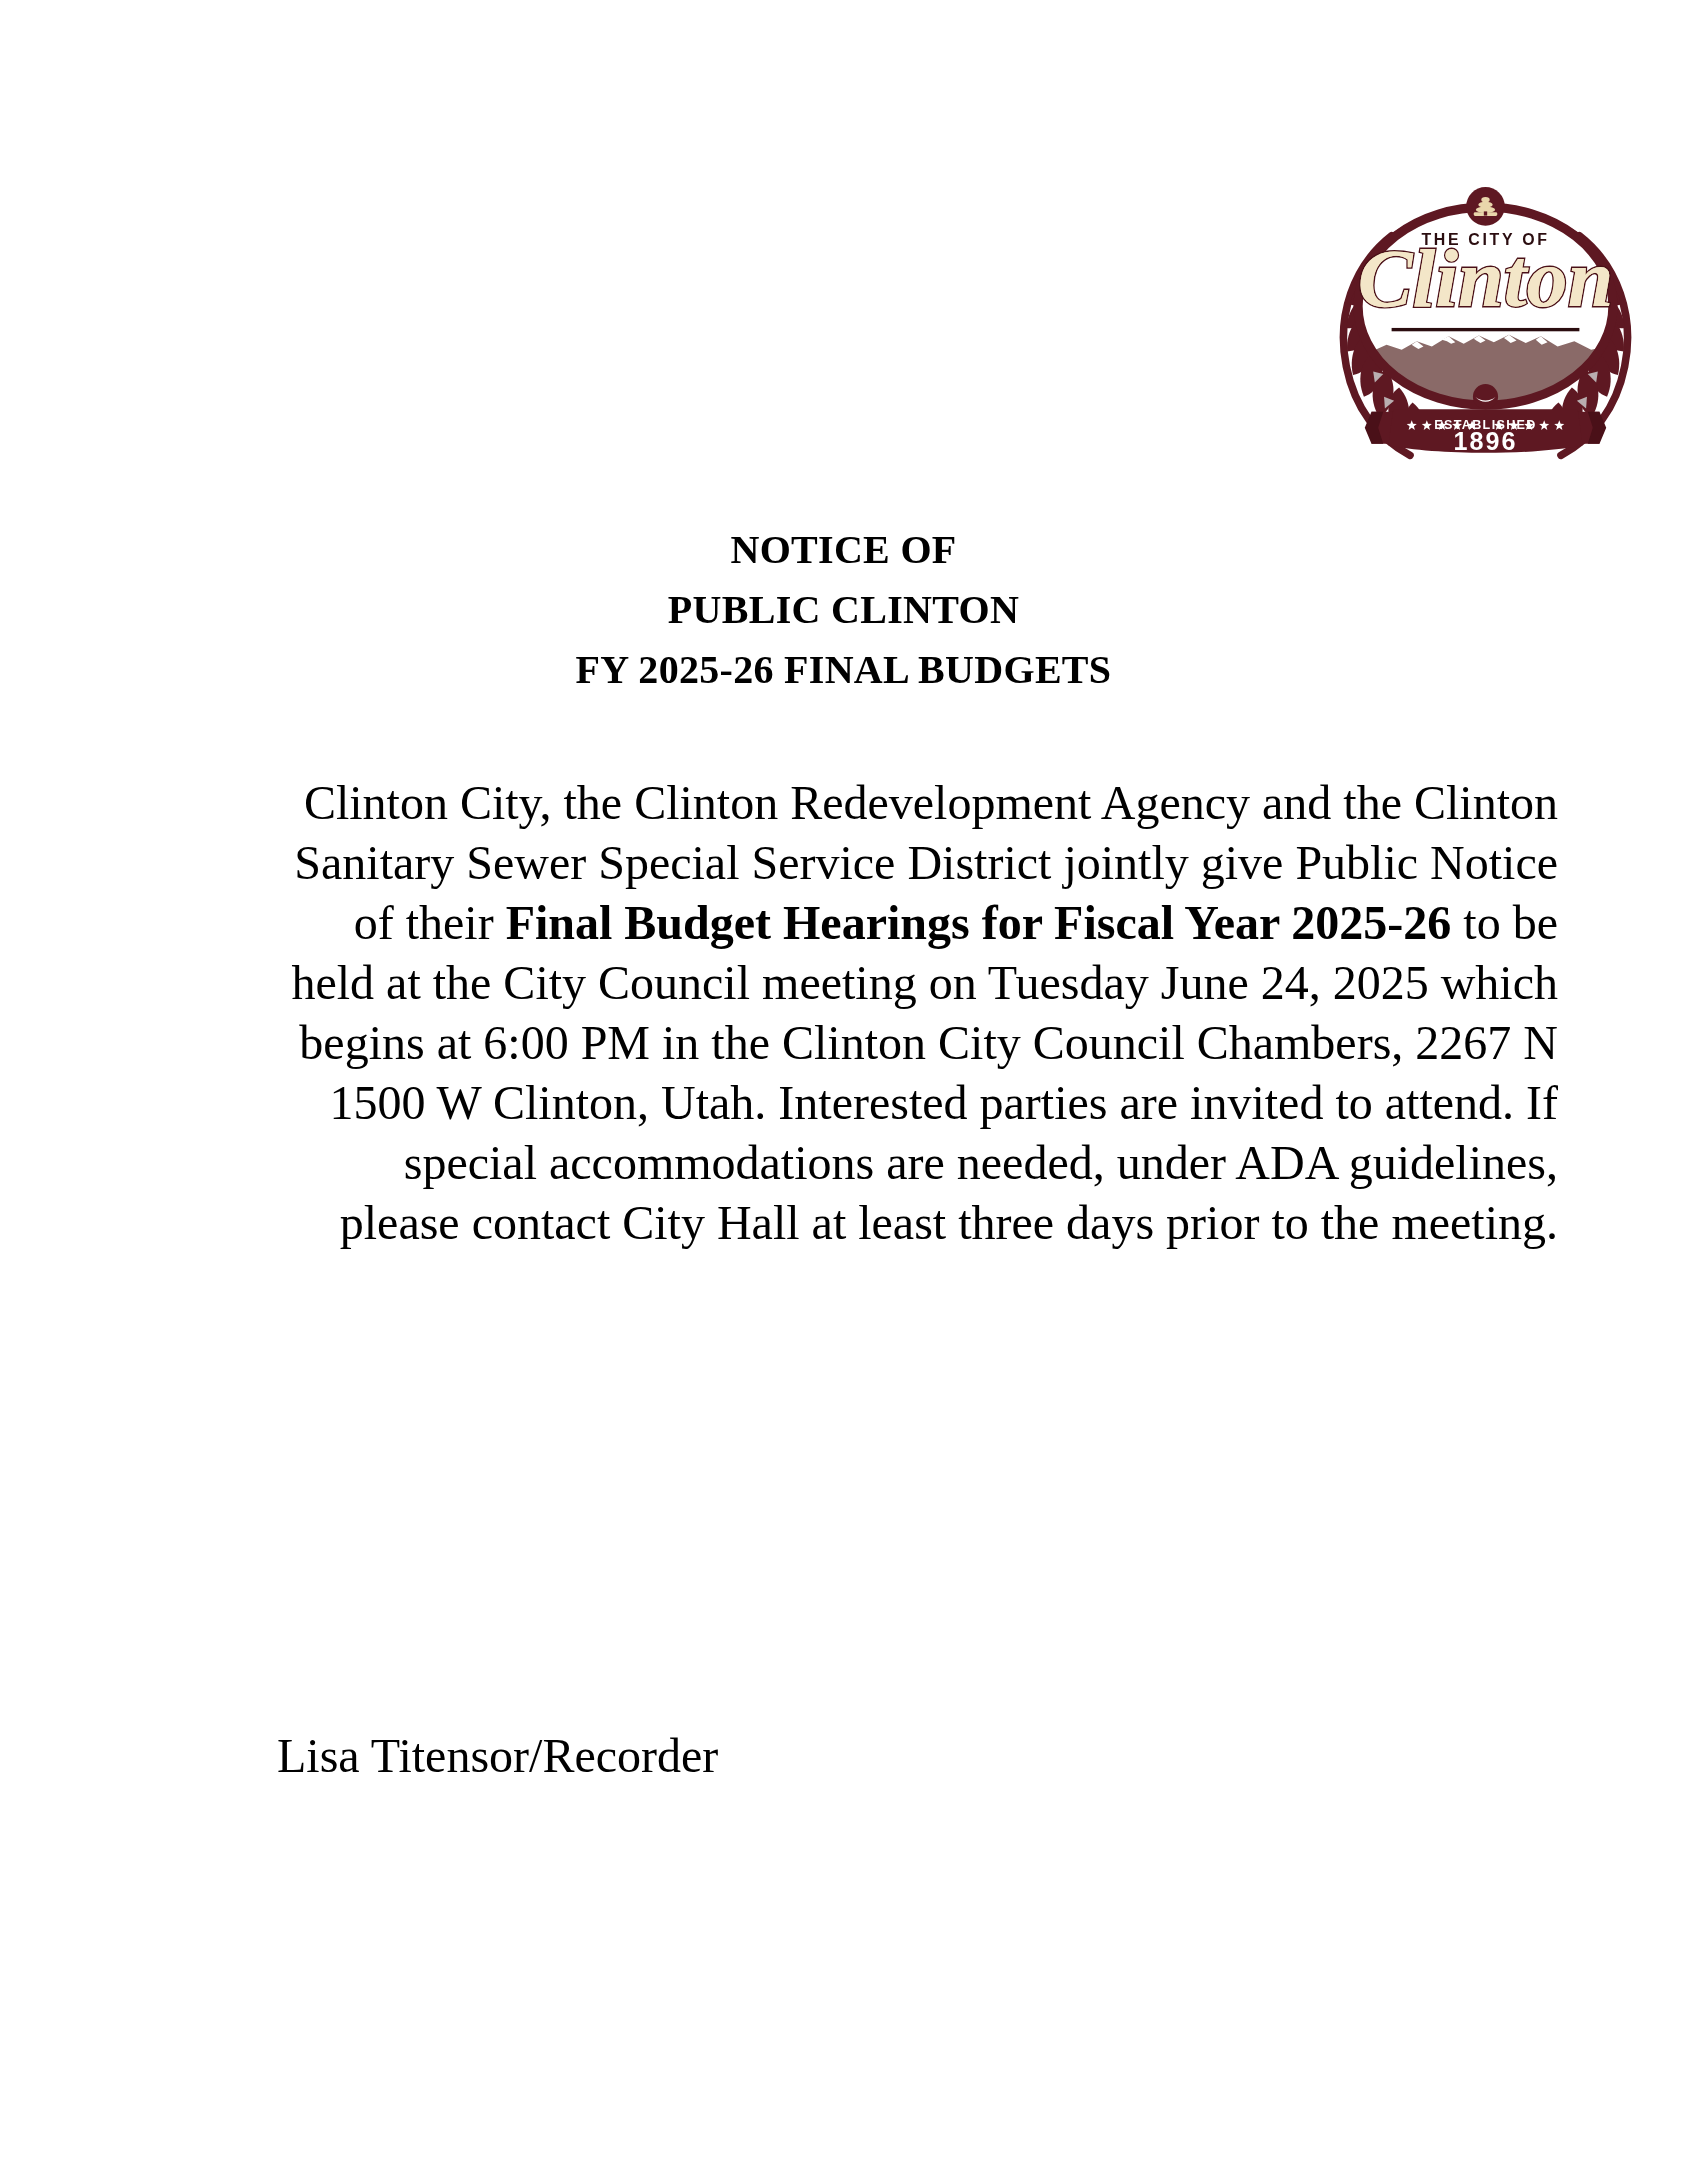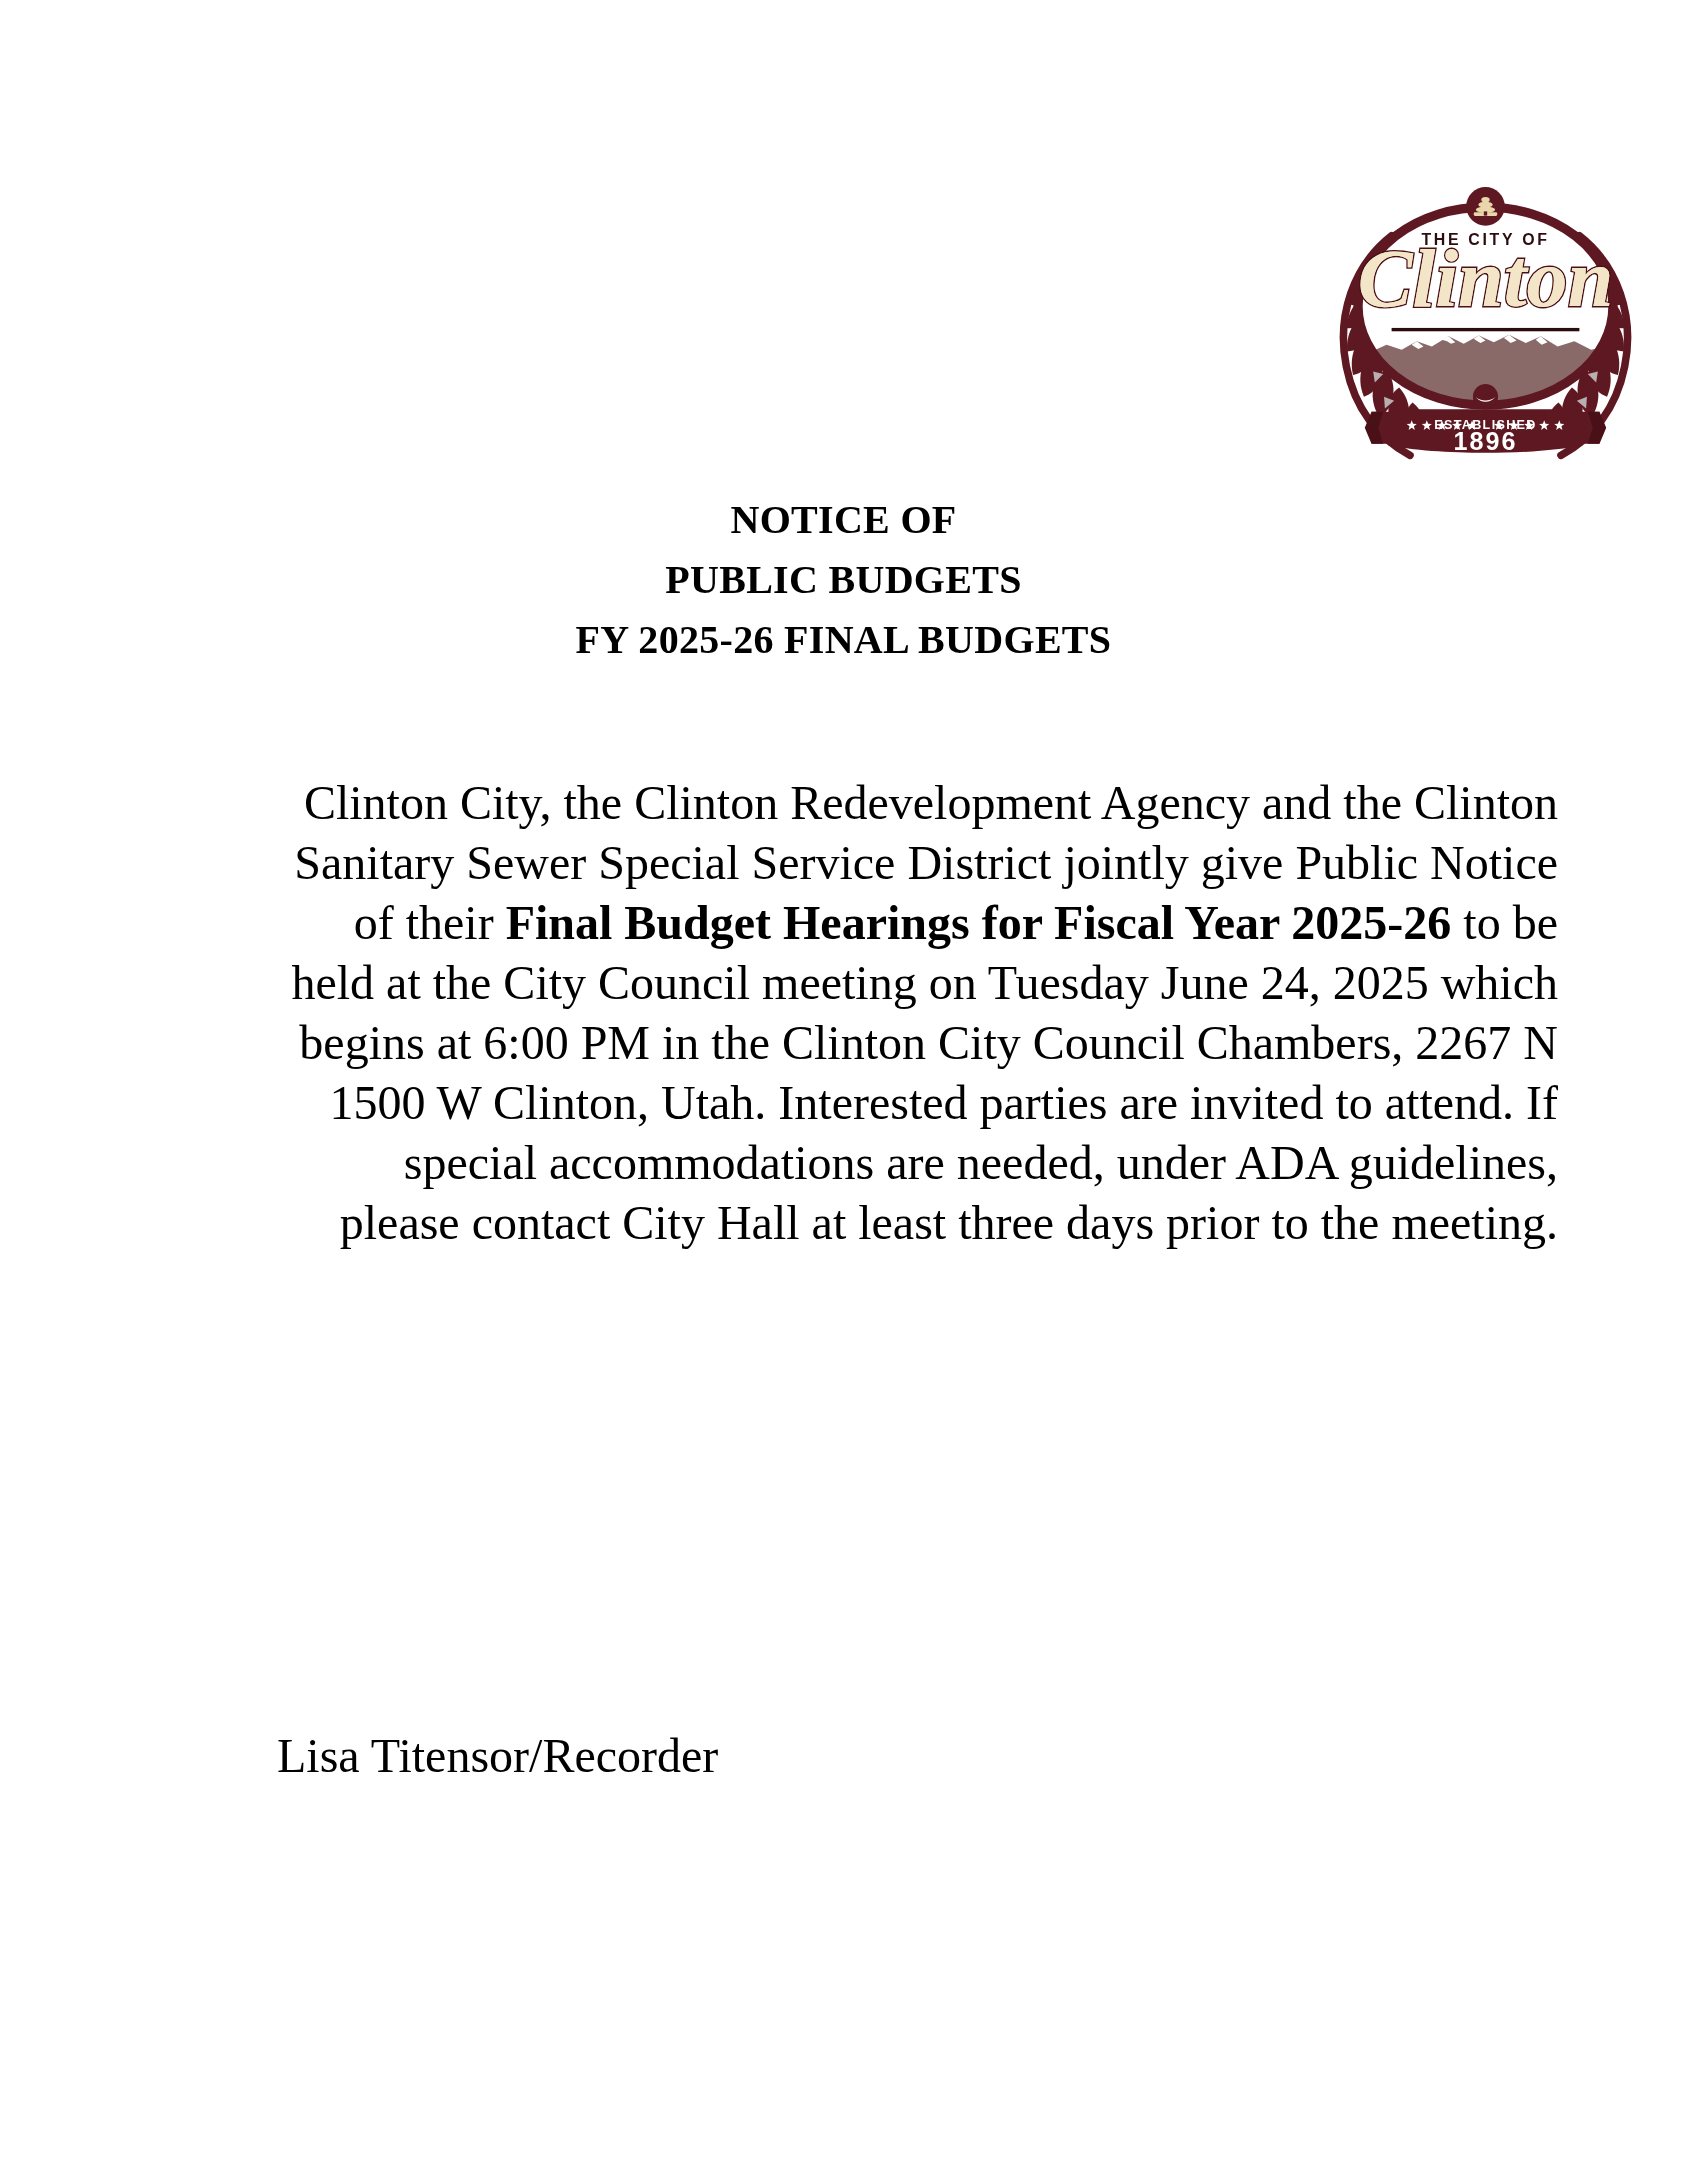--- a/index.html
+++ b/index.html
@@ -34,21 +34,21 @@
     display: block;
     width: 403px;
     height: 306px;
   }
 
   
   .title-block {
     position: absolute;
     left: 0;
     right: 0;
-    top: 490px;
+    top: 520px;
     text-align: center;
     font-family: "Liberation Serif", "DejaVu Serif", serif;
     font-weight: bold;
     font-size: 40px;
     line-height: 60px;
     letter-spacing: 0.3px;
     color: #000000;
   }
   .title-line { display: block; white-space: nowrap; }
 
@@ -224,21 +224,21 @@
 
           <text x="240" y="306" text-anchor="middle" font-family="Liberation Sans, DejaVu Sans, sans-serif" font-size="15" font-weight="bold" letter-spacing="1.6" fill="#ffffff">ESTABLISHED</text>
           <text x="240" y="332" text-anchor="middle" font-family="Liberation Sans, DejaVu Sans, sans-serif" font-size="30" font-weight="bold" letter-spacing="2.4" fill="#ffffff">1896</text>
         </g>
       </svg>
     </div>
   </div>
 
   <div class="title-block">
     <span class="title-line">NOTICE OF</span>
-    <span class="title-line">PUBLIC BUDGETS</span>
+    <span class="title-line">PUBLIC CLINTON</span>
     <span class="title-line">FY 2025-26 FINAL BUDGETS</span>
   </div>
 
   <div class="body-block">
     <p><span>Clinton City, the Clinton Redevelopment Agency and the Clinton Sanitary Sewer Special Service District jointly give Public Notice of their </span><span class="bold">Final Budget Hearings for Fiscal Year 2025-26</span><span> to be held at the City Council meeting on Tuesday June 24, 2025 which begins at 6:00 PM in the Clinton City Council Chambers, 2267 N 1500 W Clinton, Utah.  Interested parties are invited to attend.  If special accommodations are needed, under ADA guidelines, please contact City Hall at least three days prior to the meeting.</span></p>
   </div>
 
   <div class="sig">Lisa Titensor/Recorder</div>
 
 </div>

